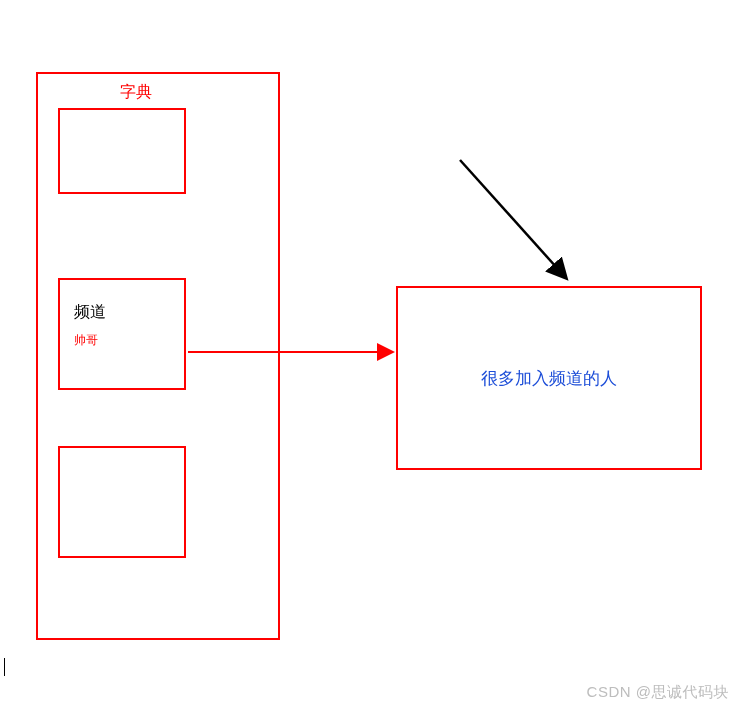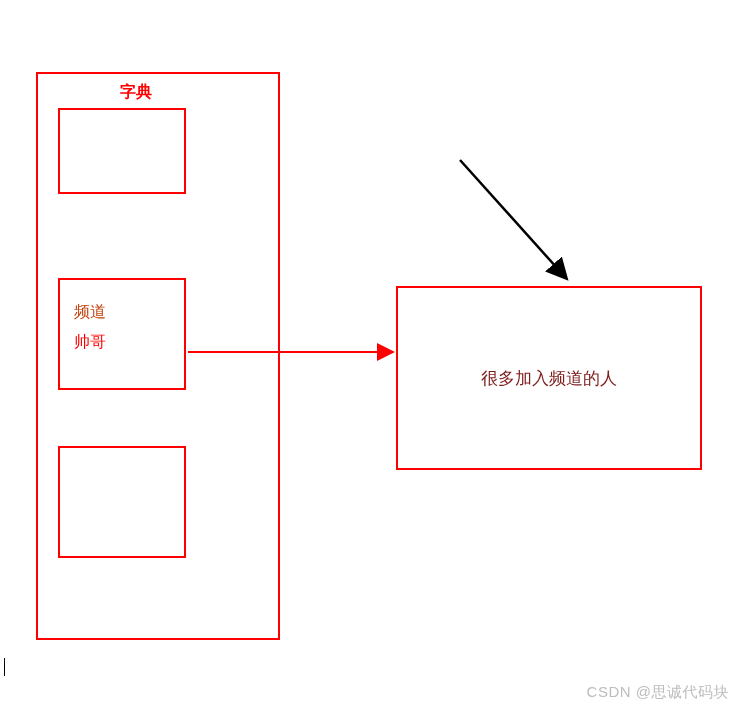--- a/index.html
+++ b/index.html
@@ -18,21 +18,20 @@
       width: 244px;
       height: 568px;
       border: 2px solid #ff0000;
     }
     .outer-title {
       position: absolute;
       left: 120px;
       top: 82px;
       color: #ff0000;
       font-size: 16px;
-      font-weight: bold;
     }
     .inner-box-1 {
       position: absolute;
       left: 58px;
       top: 108px;
       width: 128px;
       height: 86px;
       border: 2px solid #ff0000;
     }
     .inner-box-2 {
@@ -40,29 +39,29 @@
       left: 58px;
       top: 278px;
       width: 128px;
       height: 112px;
       border: 2px solid #ff0000;
     }
     .inner2-l1 {
       position: absolute;
       left: 74px;
       top: 302px;
-      color: #c2410c;
+      color: #000000;
       font-size: 16px;
     }
     .inner2-l2 {
       position: absolute;
       left: 74px;
       top: 332px;
       color: #ff0000;
-      font-size: 16px;
+      font-size: 12px;
     }
     .inner-box-3 {
       position: absolute;
       left: 58px;
       top: 446px;
       width: 128px;
       height: 112px;
       border: 2px solid #ff0000;
     }
     .right-box {
@@ -72,21 +71,21 @@
       width: 306px;
       height: 184px;
       border: 2px solid #ff0000;
       display: flex;
       flex-direction: column;
       justify-content: center;
       align-items: center;
       gap: 22px;
     }
     .right-line {
-      color: #7f1d1d;
+      color: #1d4ed8;
       font-size: 17px;
       white-space: nowrap;
     }
     .arrow-svg {
       position: absolute;
       left: 0; top: 0;
       width: 743px; height: 710px;
       pointer-events: none;
     }
     .watermark {

